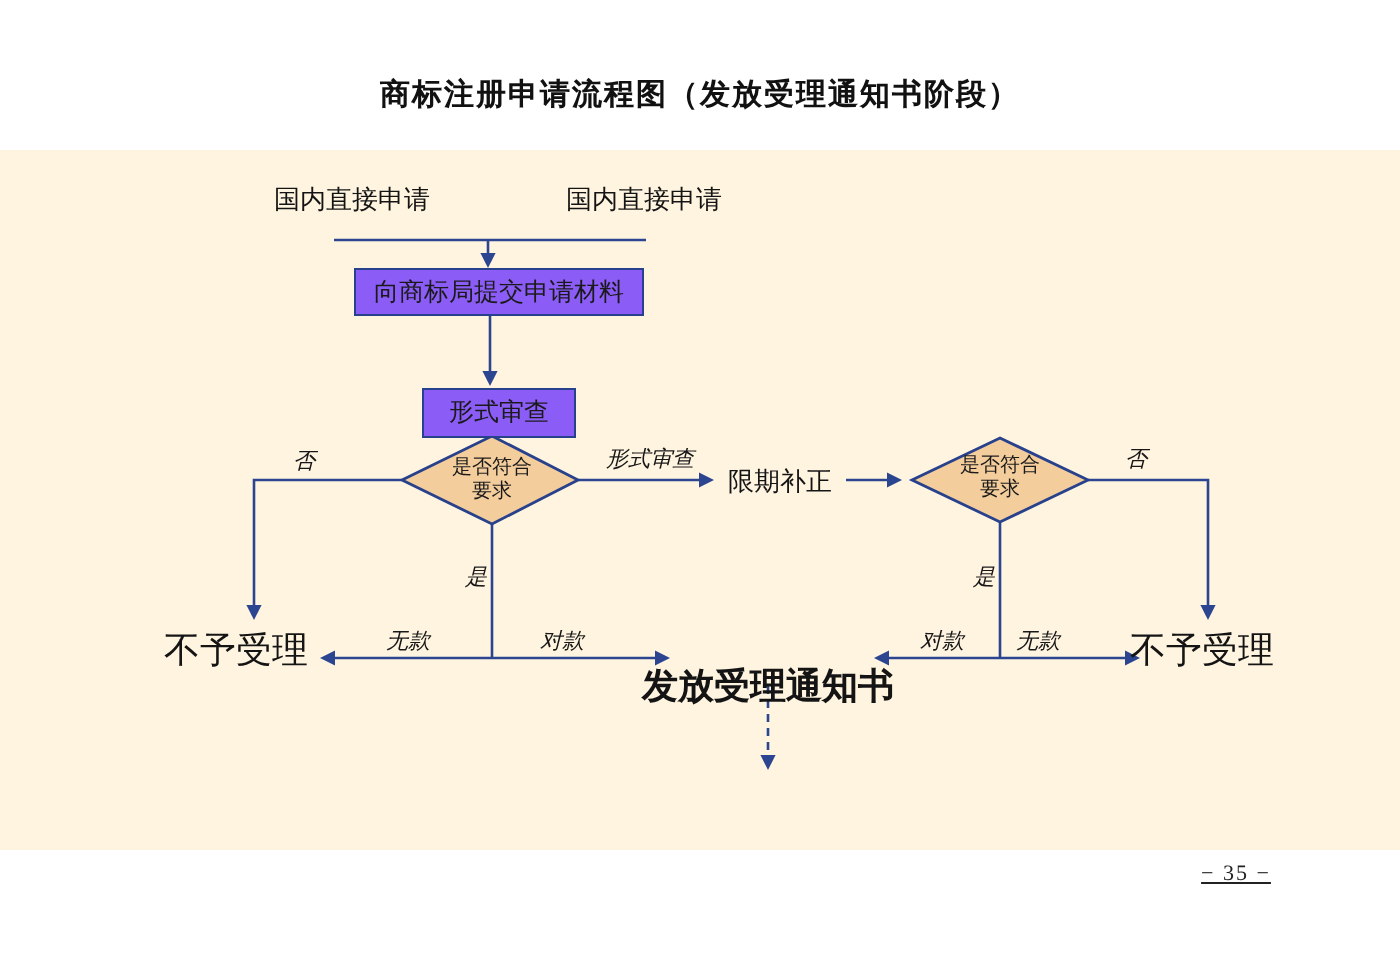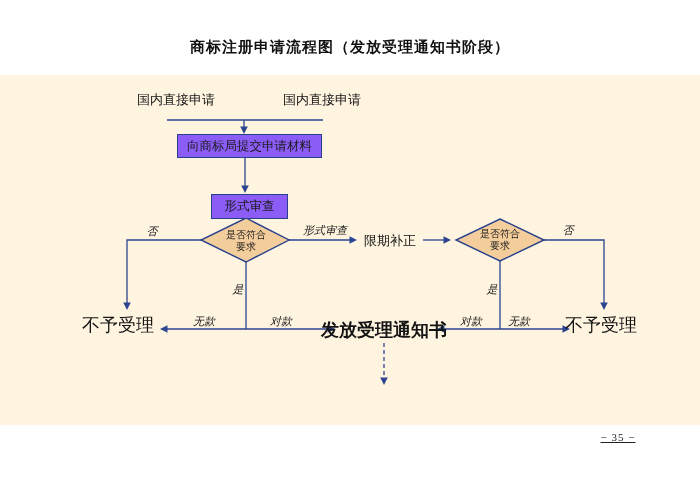--- a/index.html
+++ b/index.html
@@ -118,16 +118,16 @@
   <div class="lbl small" style="left:568px;top:230px">否</div>
   <div class="lbl small" style="left:238px;top:289px">是</div>
   <div class="lbl small" style="left:492px;top:289px">是</div>
   <div class="lbl small" style="left:204px;top:321px">无款</div>
   <div class="lbl small" style="left:281px;top:321px">对款</div>
   <div class="lbl small" style="left:471px;top:321px">对款</div>
   <div class="lbl small" style="left:519px;top:321px">无款</div>
 
   <div class="lbl big" style="left:118px;top:326px">不予受理</div>
   <div class="lbl big" style="left:601px;top:326px">不予受理</div>
-  <div class="lbl big bold" style="left:384px;top:331px">发放受理通知书</div>
+  <div class="lbl big bold" style="left:384px;top:344px">发放受理通知书</div>
 
   <div class="pagenum" style="left:618px;top:437px">− 35 −</div>
 </div>
 
 </body></html>

